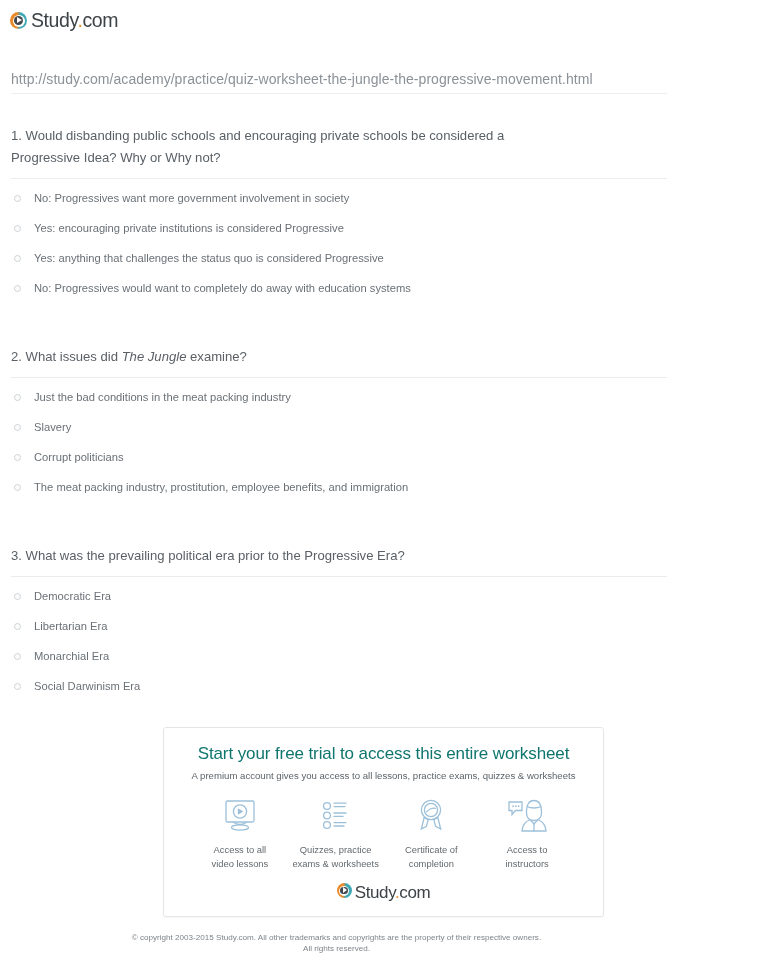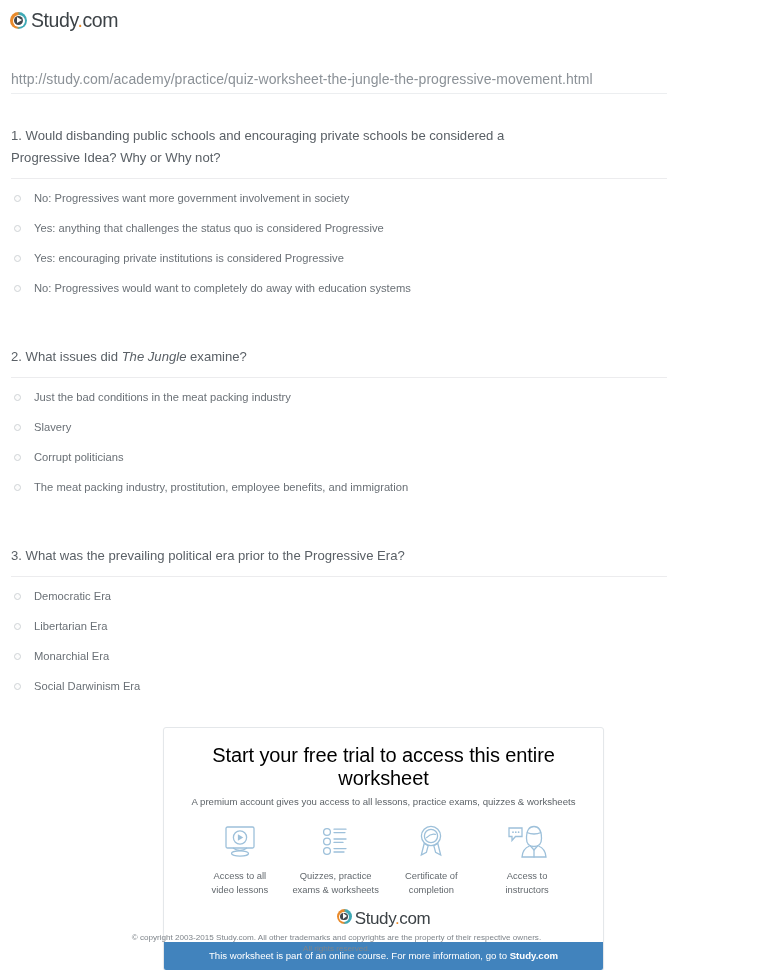--- a/index.html
+++ b/index.html
@@ -128,22 +128,22 @@
     width: 441px;
     background: #ffffff;
     border: 1px solid #e4e7ea;
     border-radius: 3px;
     box-shadow: 0 1px 2px rgba(0,0,0,0.04);
     overflow: hidden;
   }
   .promo-inner { padding: 16px 10px 0; text-align: center; }
 
   .promo-head {
-    font-size: 20px;
-    color: #000000;
+    font-size: 17px;
+    color: #0f766e;
     font-weight: 400;
     letter-spacing: -0.1px;
   }
   .promo-sub {
     margin-top: 6px;
     font-size: 9.6px;
     color: #5d6368;
   }
 
   .features {
@@ -227,25 +227,25 @@
       <div class="question-block q-first">
         <div class="q-text"><span>1.</span> <span>Would disbanding public schools and encouraging private schools be considered a Progressive Idea? Why or Why not?</span></div>
         <div class="q-rule"></div>
         <div class="options">
           <div class="option">
             <span class="radio"></span>
             <span class="option-label">No: Progressives want more government involvement in society</span>
           </div>
           <div class="option">
             <span class="radio"></span>
+            <span class="option-label">Yes: encouraging private institutions is considered Progressive</span>
+          </div>
+          <div class="option">
+            <span class="radio"></span>
             <span class="option-label">Yes: anything that challenges the status quo is considered Progressive</span>
-          </div>
-          <div class="option">
-            <span class="radio"></span>
-            <span class="option-label">Yes: encouraging private institutions is considered Progressive</span>
           </div>
           <div class="option">
             <span class="radio"></span>
             <span class="option-label">No: Progressives would want to completely do away with education systems</span>
           </div>
         </div>
       </div>
       <div class="question-block q-next">
         <div class="q-text"><span>2.</span> <span>What issues did </span><em>The Jungle</em><span> examine?</span></div>
         <div class="q-rule"></div>
@@ -368,23 +368,20 @@
         <span class="brand-mark">
           <span class="ring-a"></span>
             <span class="ring-hole"></span>
             <span class="core"></span>
             <span class="tri"></span>
         </span>
         <span class="brand-text"><span>Study</span><span class="dot">.</span><span>com</span></span>
       </div>
     </div>
 
-    <div class="promo-banner">
-      <span>This worksheet is part of an online course. For more information, go to </span><b>Study.com</b>
-    </div>
   </div>
 
   <div class="footer">
     <div>© copyright 2003-2015 Study.com. All other trademarks and copyrights are the property of their respective owners.</div>
     <div>All rights reserved.</div>
   </div>
 
 </div>
 
 </body></html>

